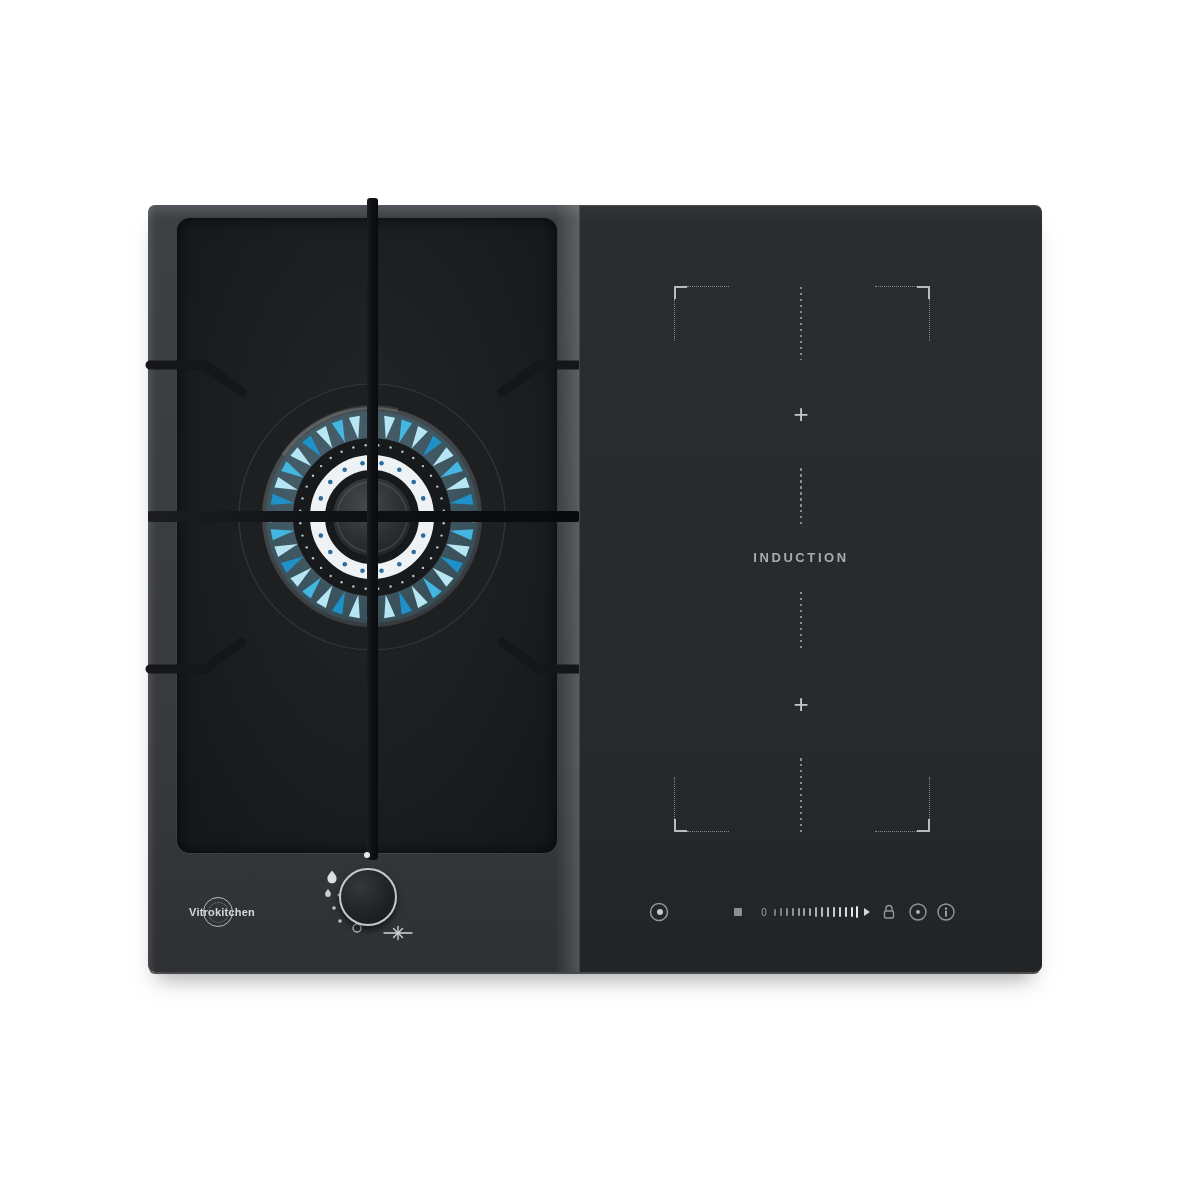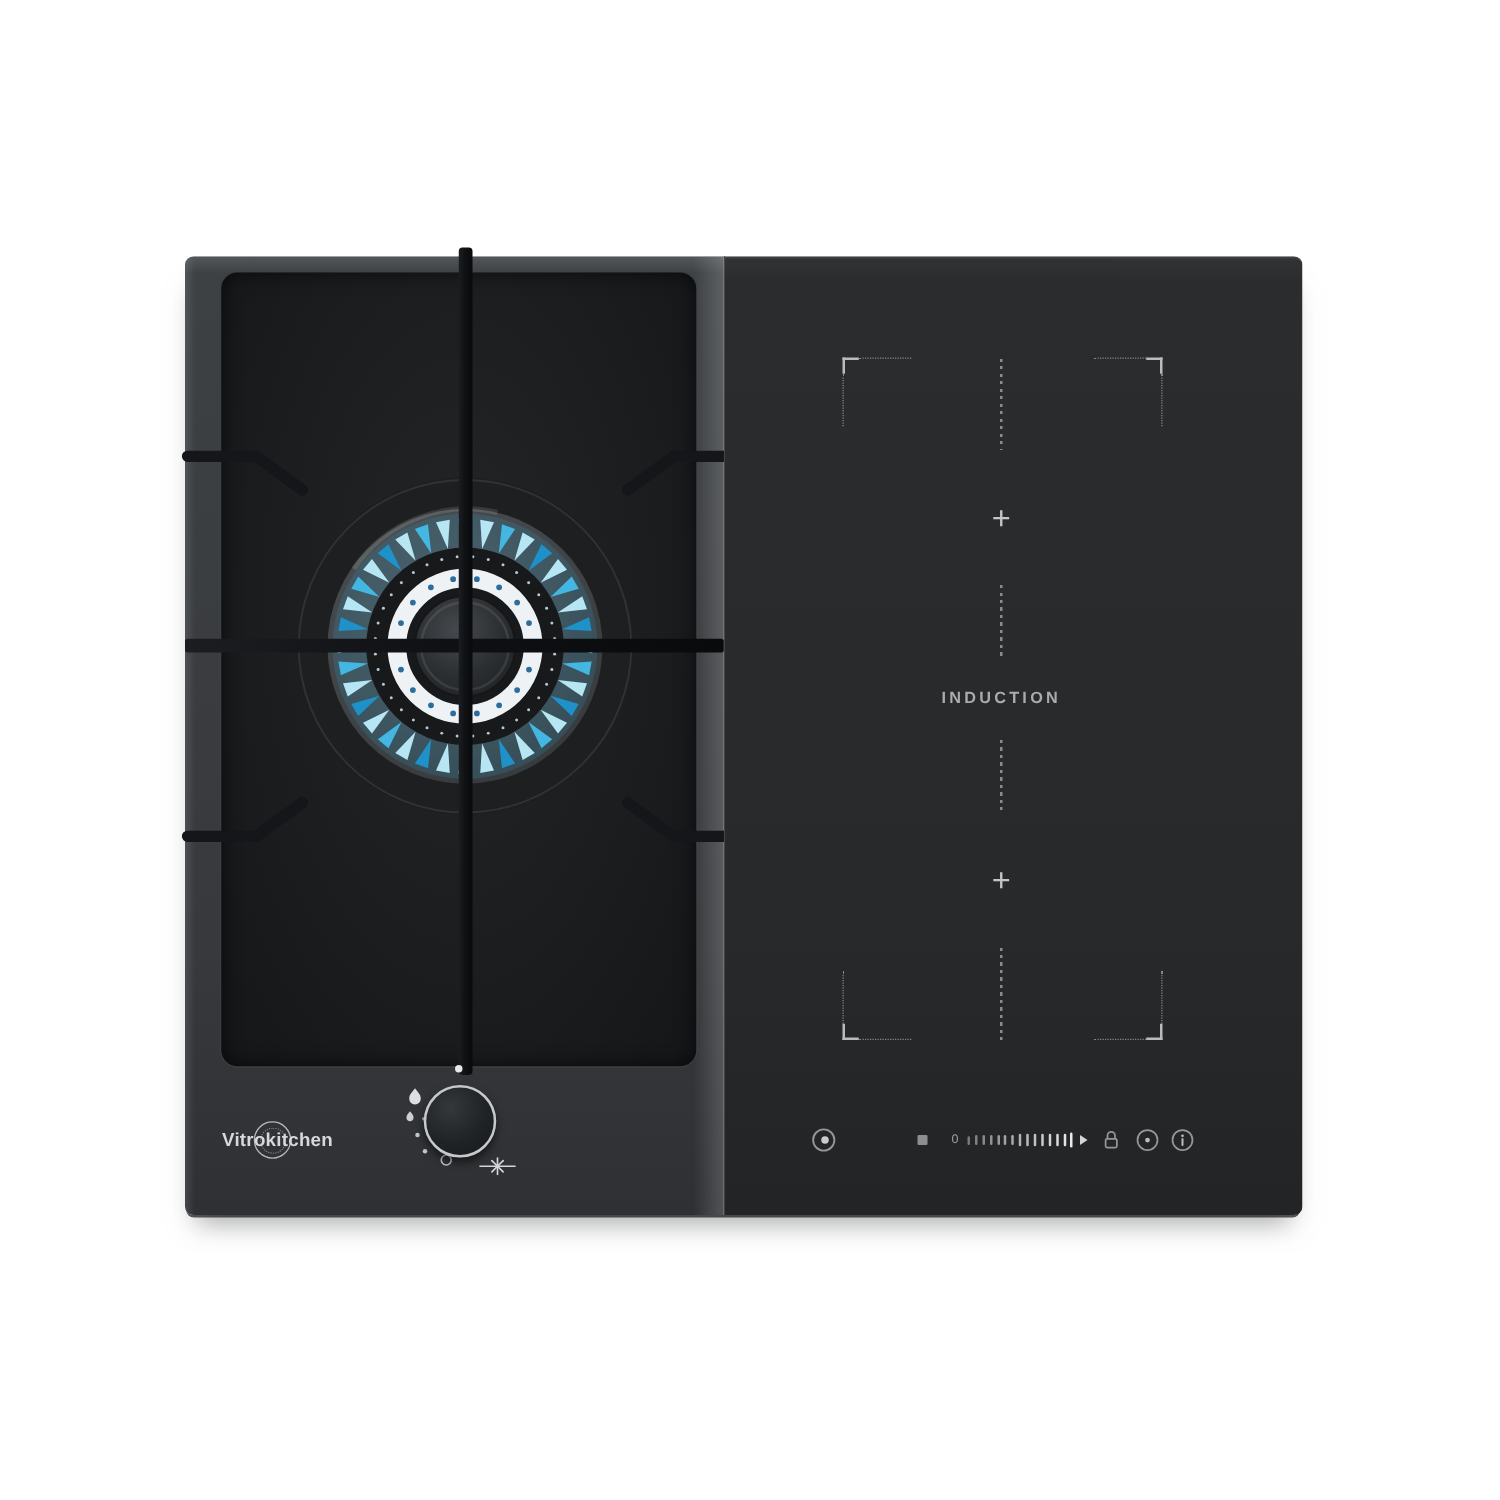--- a/index.html
+++ b/index.html
@@ -24,21 +24,21 @@
   .knob{position:absolute;left:191px;top:663px;width:58px;height:58px;border-radius:50%;
         background:radial-gradient(circle at 36% 30%, #34383b 0%, #202326 55%, #17191b 100%);
         border:2px solid #c6c9cb;box-shadow:0 4px 7px rgba(0,0,0,.55);box-sizing:border-box;}
   
   .logo-wrap{position:absolute;left:18px;top:695px;width:112px;height:24px;display:flex;
              align-items:center;justify-content:center;}
   .logo-ring{position:absolute;left:55px;top:692px;width:30px;height:30px;border-radius:50%;
              border:1.5px solid rgba(198,201,203,.9);box-sizing:border-box;}
   .logo-ring-in{position:absolute;left:59.5px;top:696.5px;width:21px;height:21px;border-radius:50%;
              border:1px dotted rgba(198,201,203,.55);box-sizing:border-box;}
-  .logo-text{position:relative;color:#d6d8da;font-size:15px;font-weight:bold;letter-spacing:.2px;}
+  .logo-text{position:relative;color:#d6d8da;font-size:11px;font-weight:bold;letter-spacing:.2px;}
   
   .ind{position:absolute;left:431px;top:0;width:462px;height:767px;border-radius:0 7px 7px 0;
        background:linear-gradient(180deg,#313335 0,#2a2c2e 20px,#27292b 70%,#222426 100%);
        border-left:1px solid rgba(130,134,138,.30);
        box-shadow:inset 0 2px 2px -1px rgba(255,255,255,.14);}
   .ind-label{position:absolute;left:121px;top:345px;width:200px;text-align:center;
              font-size:13px;font-weight:600;letter-spacing:2.6px;color:#a8acaf;}
   .plus{position:absolute;left:206px;width:30px;height:30px;line-height:28px;text-align:center;
         font-size:26px;font-weight:200;color:#c3c6c8;}
   .plus.p1{top:195px;} .plus.p2{top:485px;}

